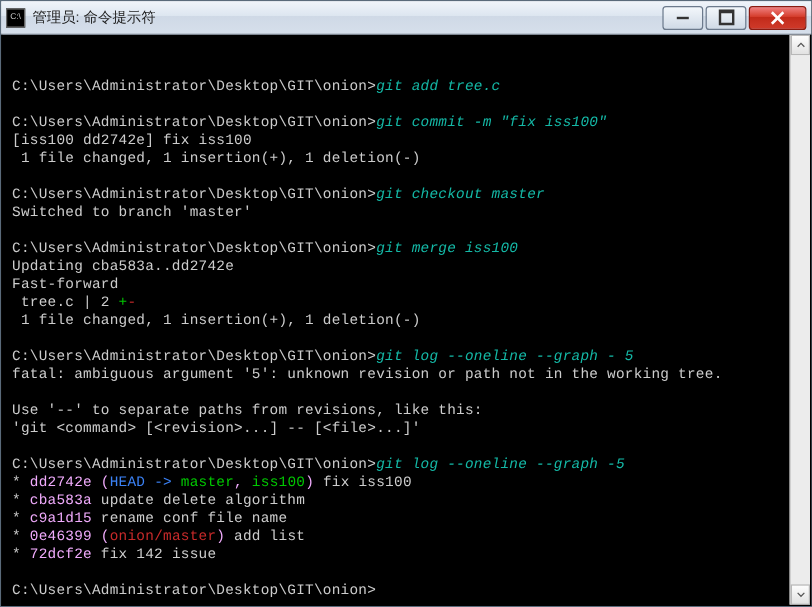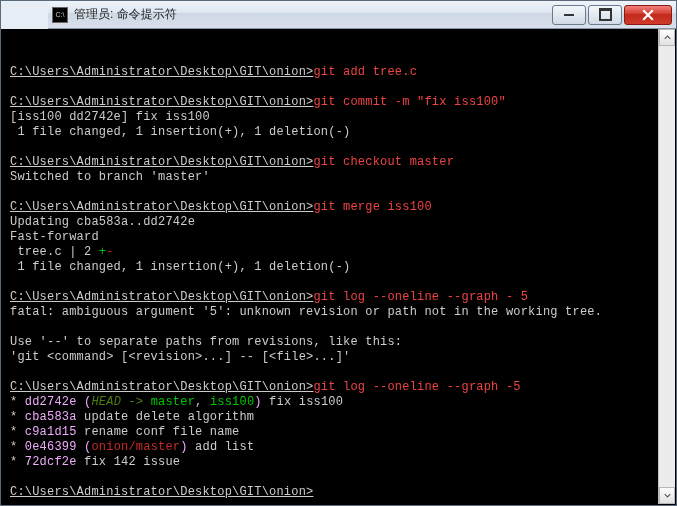--- a/index.html
+++ b/index.html
@@ -19,21 +19,20 @@
       flex-direction: column;
       background: linear-gradient(to bottom, #e8eef6, #cfd9e6);
     }
     .titlebar {
       height: 28px;
       background: linear-gradient(to bottom, #f0f4fa 0%, #dde6f0 45%, #cfd9e6 46%, #d6dfeb 100%);
       display: flex;
       align-items: center;
       padding: 0 4px;
       border-bottom: 1px solid #8a96a6;
-      margin-left: 47px;
     }
     .titlebar .icon {
       width: 16px;
       height: 16px;
       background: #000;
       border: 1px solid #666;
       display: inline-flex;
       align-items: center;
       justify-content: center;
       color: #ccc;
@@ -81,25 +80,25 @@
       color: #ccc;
       padding: 6px 6px 4px 8px;
       overflow: hidden;
       border: 1px solid #000;
       border-top: none;
       line-height: 15px;
       letter-spacing: 0.2px;
       white-space: pre;
       position: relative;
     }
-    .prompt { color: #ccc; text-decoration: underline; }
-    .cmd { color: #ef4444; }
+    .prompt { color: #ccc; }
+    .cmd { color: #14b8a6; font-style: italic; }
     .yellow { color: #f0abfc; }
     .green { color: #00c800; }
-    .cyan { color: #4d7c0f; font-style: italic; }
+    .cyan { color: #3b82f6; }
     .red { color: #c82a2a; }
     .scrollbar {
       position: absolute;
       right: 0;
       top: 0;
       bottom: 0;
       width: 17px;
       background: #f0f0f0;
       border-left: 1px solid #c0c0c0;
       display: flex;

